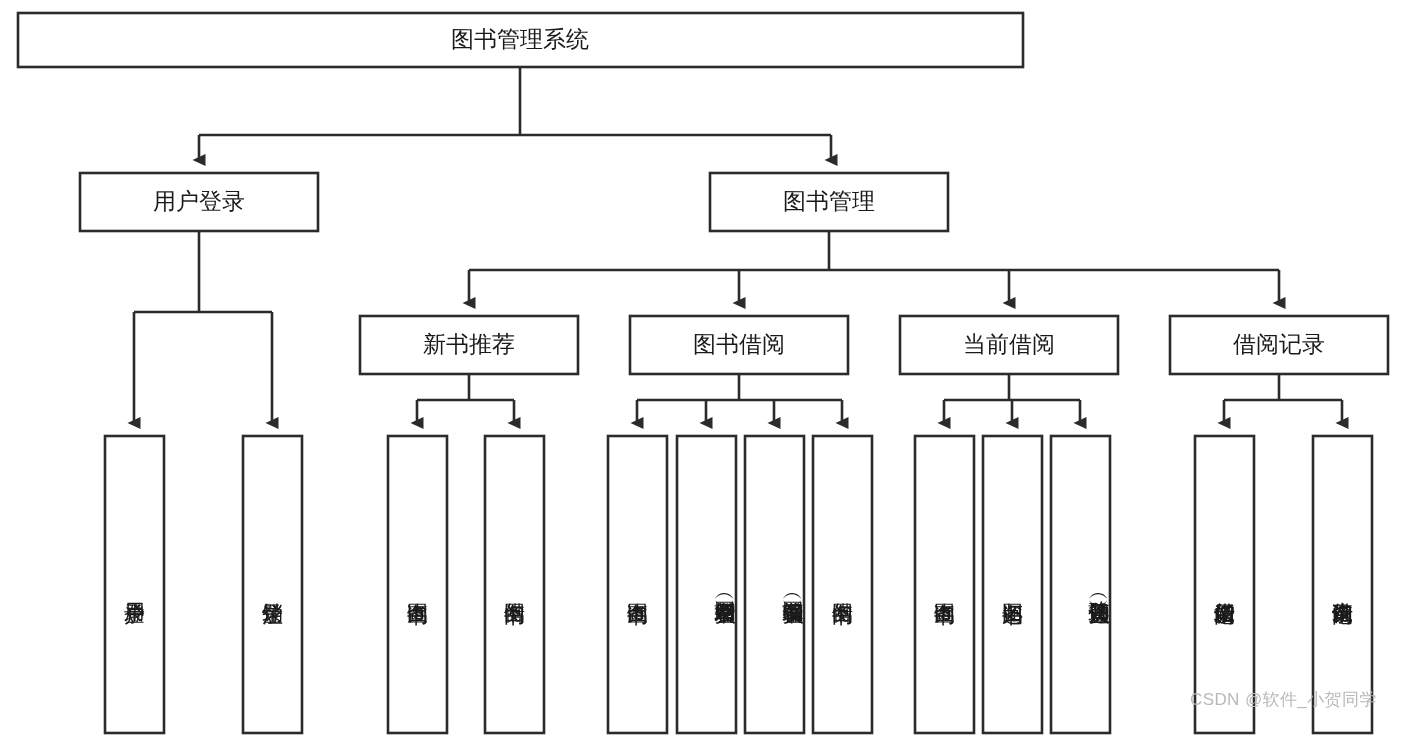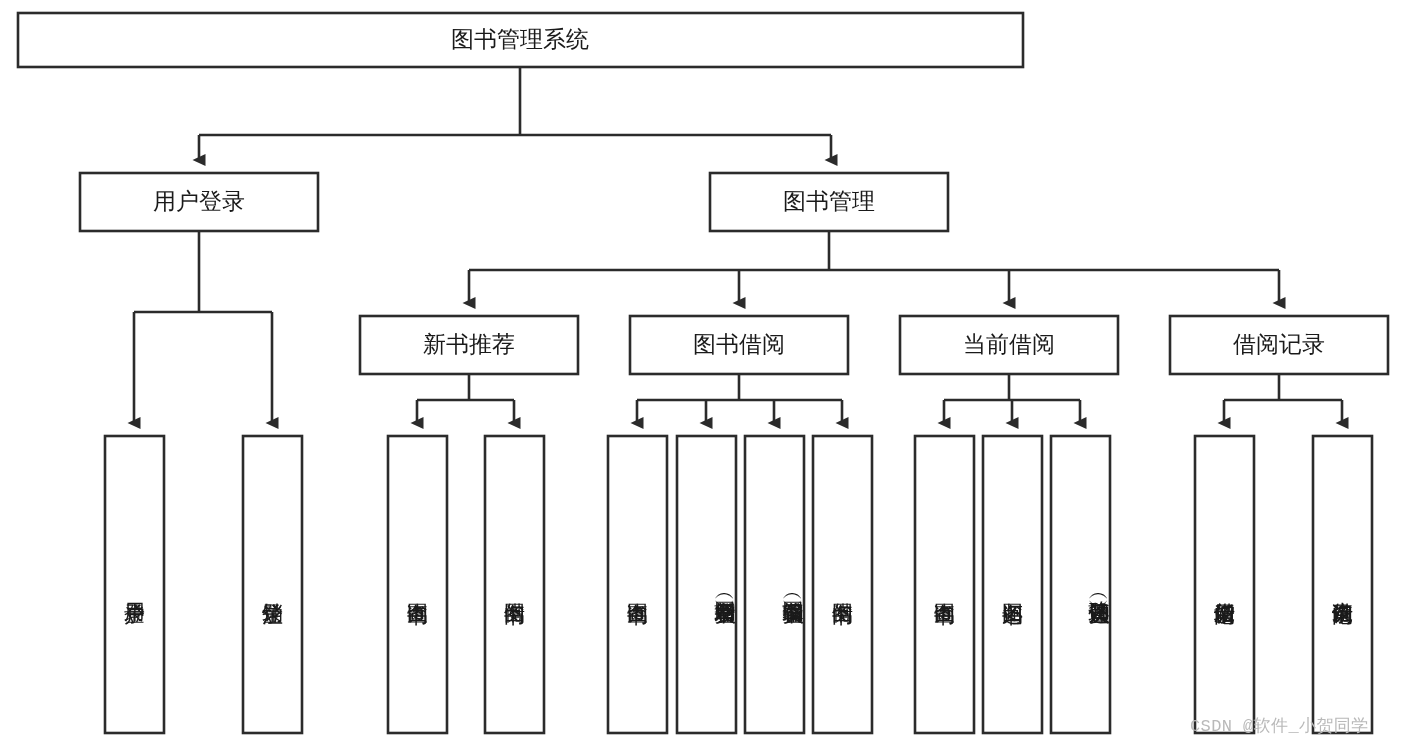--- a/index.html
+++ b/index.html
@@ -200,15 +200,15 @@
   <div class="node-label-v" style="left:745px; top:436px; width:59px; height:297px; align-items:flex-start;">编辑图书（管理员）</div>
   <div class="node-label-v" style="left:813px; top:436px; width:59px; height:297px;">借阅图书</div>
 
   <div class="node-label-v" style="left:915px; top:436px; width:59px; height:297px;">查询图书</div>
   <div class="node-label-v" style="left:983px; top:436px; width:59px; height:297px;">归还图书</div>
   <div class="node-label-v" style="left:1051px; top:436px; width:59px; height:297px; align-items:flex-start;">确认归还（管理员）</div>
 
   <div class="node-label-v" style="left:1195px; top:436px; width:59px; height:297px;">新增借阅记录</div>
   <div class="node-label-v" style="left:1313px; top:436px; width:59px; height:297px;">查询借阅记录</div>
 
-  <div class="watermark" style="left:1190px; top:714px;font-family:Liberation Mono, monospace;">CSDN @软件_小贺同学</div>
+  <div class="watermark" style="left:1190px; top:688px;">CSDN @软件_小贺同学</div>
 
 </div>
 
 </body></html>

